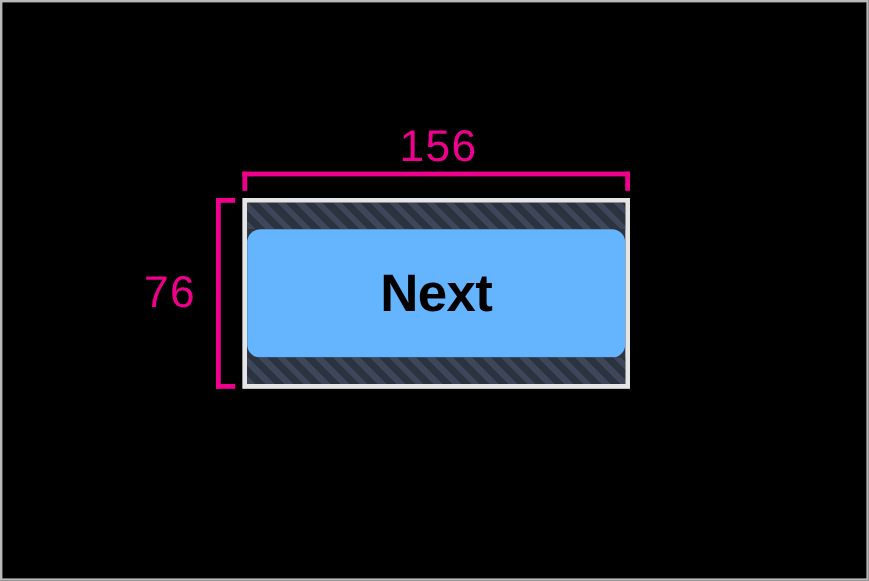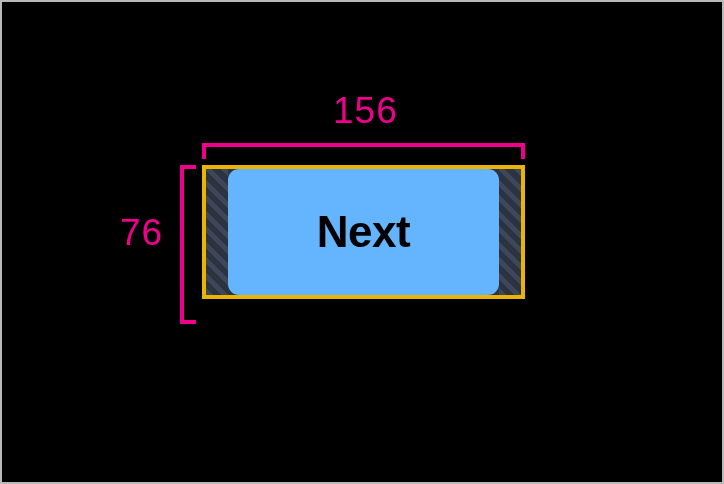--- a/index.html
+++ b/index.html
@@ -26,20 +26,21 @@
   .dim-label {
     position: absolute;
     color: #ee008c;
     font-family: "Liberation Sans", sans-serif;
     font-weight: 400;
     font-size: 37px;
     line-height: 1;
     letter-spacing: 1px;
     white-space: nowrap;
     user-select: none;
+    margin-top: 11px;
   }
   #label-width {
     left: 331px;
     top: 90px;
   }
   #label-height {
     left: 118px;
     top: 212px;
   }
 
@@ -68,25 +69,25 @@
     border-top: 4px solid #ee008c;
     border-bottom: 4px solid #ee008c;
   }
 
   
   #element-bounds {
     position: absolute;
     left: 200px;
     top: 163px;
     width: 323px;
-    height: 134px;
+    height: 159px;
     box-sizing: border-box;
-    border: 4px solid #eab308;
+    border: 4px solid #e5e5e5;
     display: flex;
-    flex-direction: row;
+    flex-direction: column;
     background: #2e3440;
   }
 
   
   .hatch-strip {
     flex: 0 0 22px;
     background-color: #2e3440;
     background-image: repeating-linear-gradient(
       45deg,
       #3e4759 0px,

